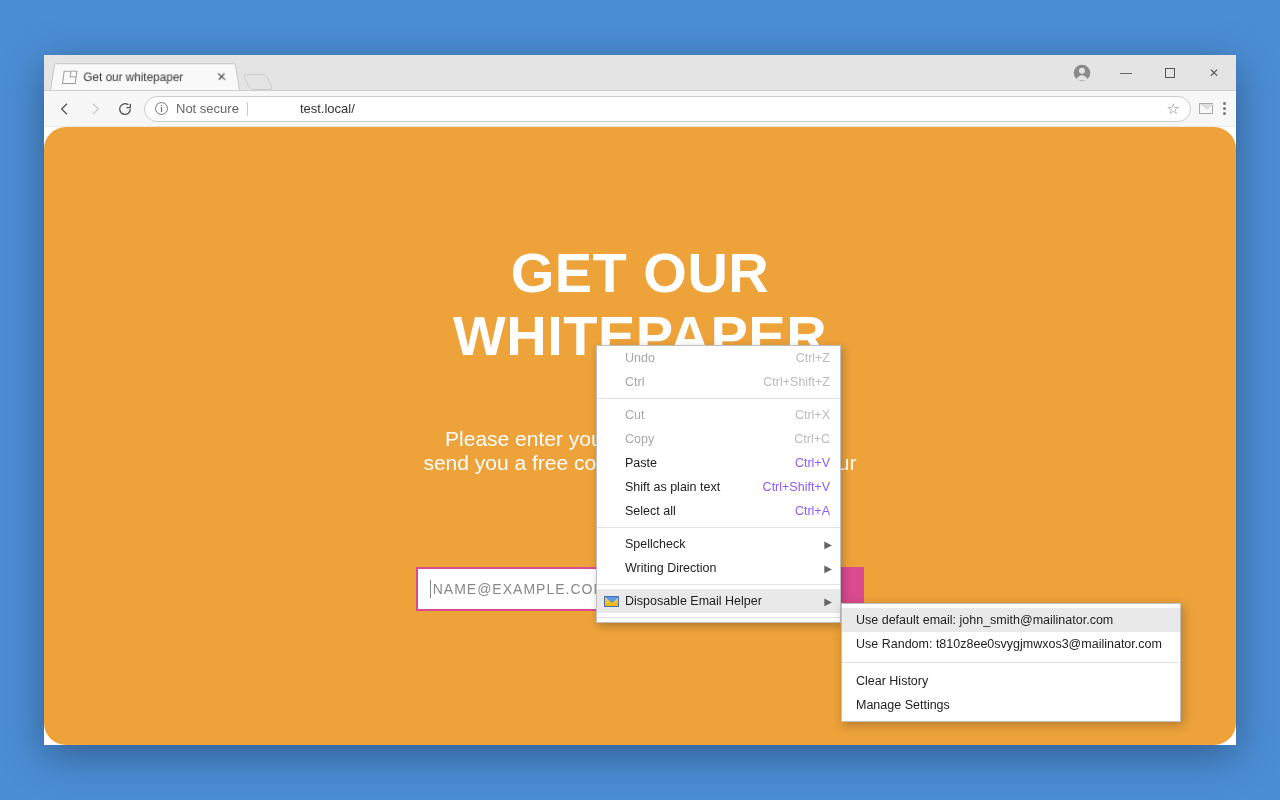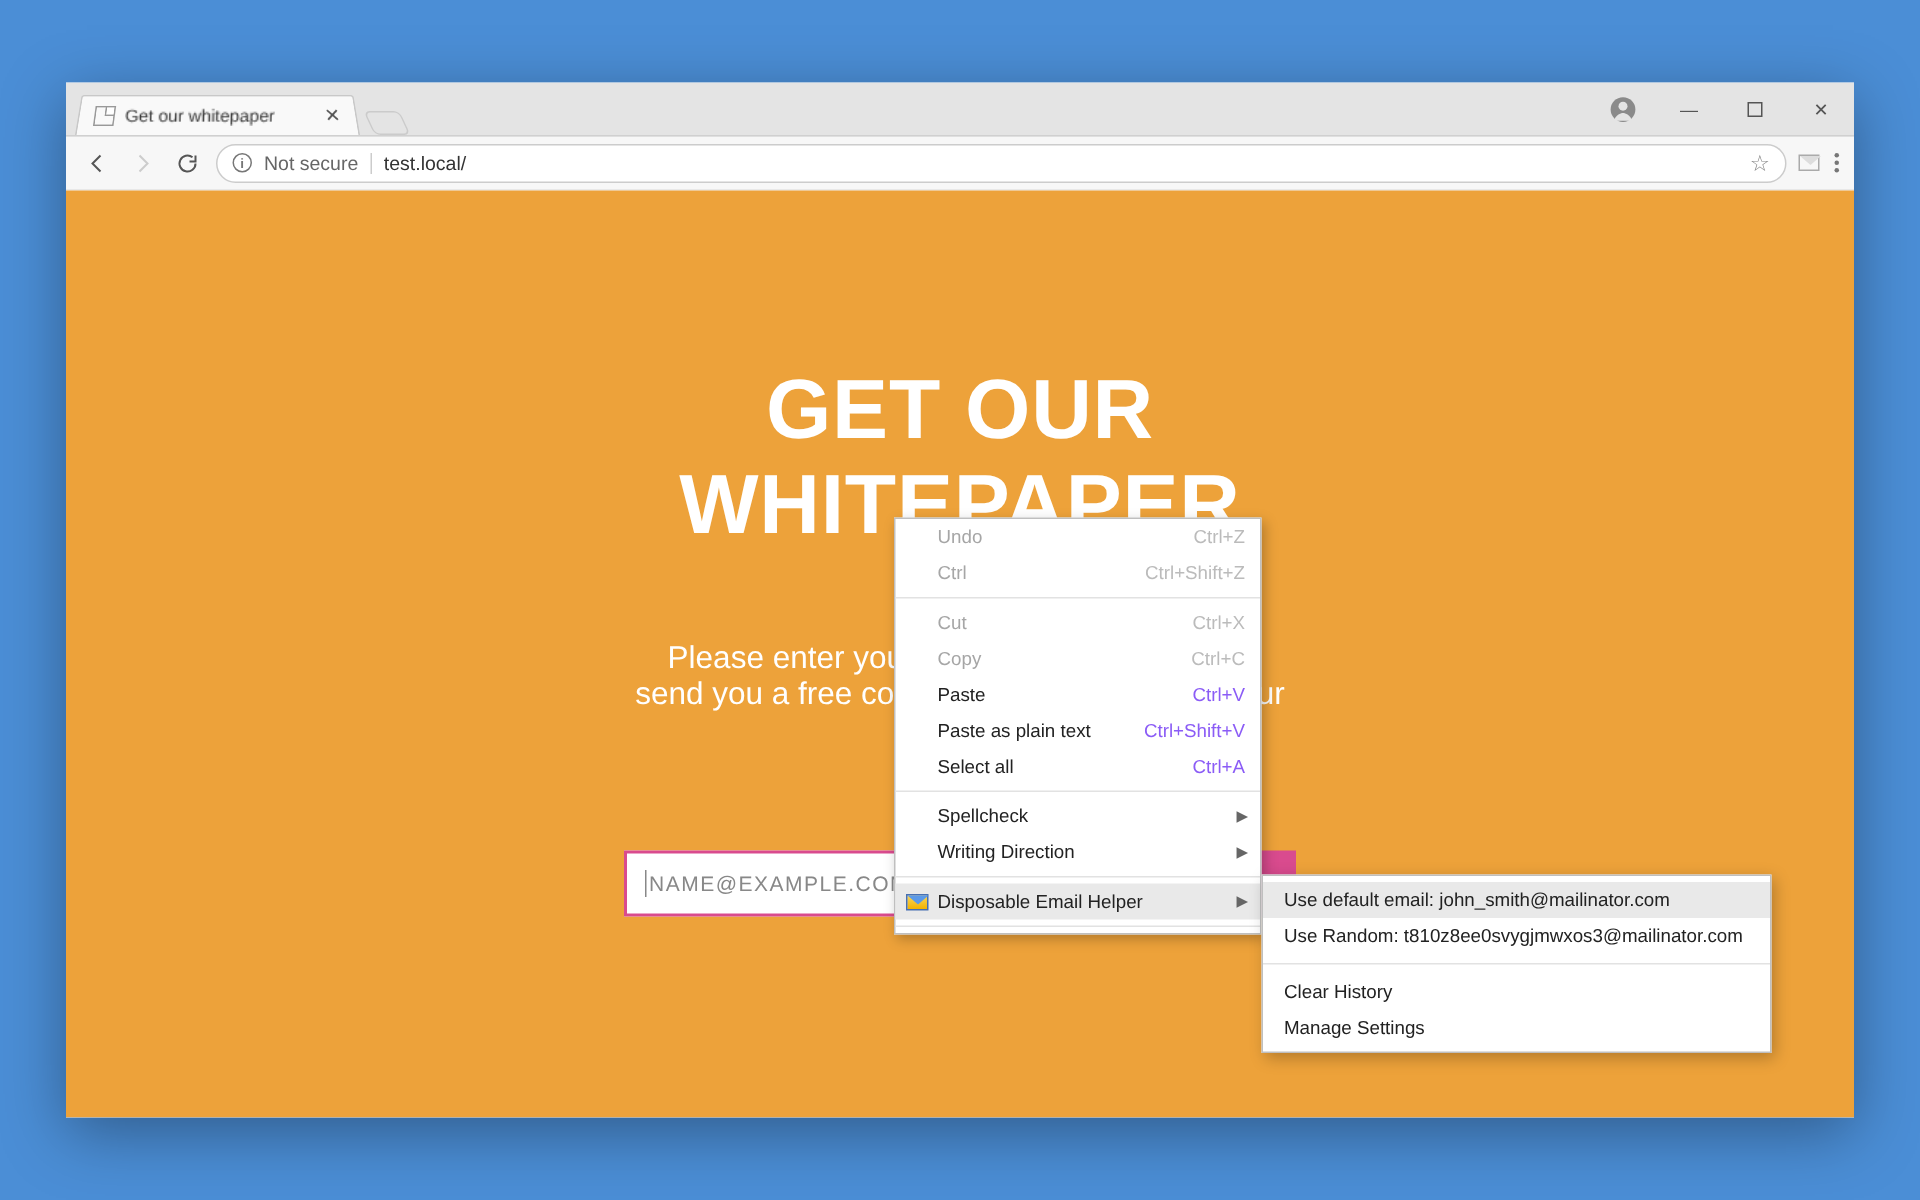--- a/index.html
+++ b/index.html
@@ -62,32 +62,32 @@
       display: flex; align-items: center; padding: 0 10px; background: #fff;
       font-size: 13px; color: #333;
     }
     .info-icon {
       width: 13px; height: 13px; border: 1.2px solid #777; border-radius: 50%;
       display:flex; align-items:center; justify-content:center;
       font-size:9px; font-weight:bold; color:#777; margin-right:8px;
     }
     .not-secure { color:#666; margin-right:6px; }
     .sep { width:1px; height:14px; background:#ccc; margin: 0 8px 0 2px;}
-    .url-text{ color:#333; }
+    .url-text{ color:#333;margin-left:44px; }
     .omnibox-right{ margin-left:auto; display:flex; align-items:center; gap:10px; }
     .star-icon{ color:#888; font-size:15px;}
     .mailish-icon{ width:14px; height:11px; border:1px solid #aaa; position:relative;}
     .mailish-icon::after{ content:""; position:absolute; left:0; right:0; top:0;
       border-left:7px solid transparent; border-right:7px solid transparent; border-top:6px solid #ddd;}
     .dots-icon{ margin-left:2px; color:#777; display:flex; flex-direction:column; gap:2px; align-items:center;}
     .dots-icon span{width:3px;height:3px;background:#777;border-radius:50%;}
     
     .viewport{
       position:absolute; left:0; right:0; top:72px; bottom:0;
-      background:#eda23a; color:#fff; text-align:center; overflow:hidden;
+      background:#eda23a; color:#fff; text-align:center; overflow:hidden;border-radius:22px;
     }
     .hero{
       padding-top: 115px;
     }
     .hero h1{
       font-size: 56px; font-weight: 600; line-height: 1.12; letter-spacing: 0.5px;
       font-family: "Segoe UI Light","Segoe UI",Arial,sans-serif;
     }
     .subtext{
       margin-top: 60px; font-size: 21px; font-weight: 500; font-family: "Segoe UI",Arial,sans-serif;
@@ -138,21 +138,21 @@
       position:absolute; width: 340px; background:#fff; color:#222;
       border:1px solid #bfbfbf; box-shadow: 2px 3px 10px rgba(0,0,0,0.25);
       font-size: 12.5px; padding: 4px 0;
     }
     .submenu .item{ padding: 4px 14px; height: 24px; display:flex; align-items:center;}
     .submenu .item.highlight{ background:#e9e9e9;}
     .submenu hr{ border:none; border-top:1px solid #e2e2e2; margin:6px 0;}
     
     
     .context-menu.main{ left: 552px; top: 290px; }
-    .submenu{ left: 797px; top: 528px; }
+    .submenu{ left: 797px; top: 548px; }
   </style>
 </head>
 <body>
 
 <div class="browser-window">
 
   <div class="titlebar">
     <div class="tabs-area">
       <div class="tab">
         <span class="page-icon"></span>
@@ -249,21 +249,21 @@
     </div>
     <div class="item disabled">
       <span>Copy</span>
       <span class="shortcut">Ctrl+C</span>
     </div>
     <div class="item">
       <span>Paste</span>
       <span class="shortcut">Ctrl+V</span>
     </div>
     <div class="item">
-      <span>Paste as plain text</span>
+      <span>Shift as plain text</span>
       <span class="shortcut">Ctrl+Shift+V</span>
     </div>
     <div class="item">
       <span>Select all</span>
       <span class="shortcut">Ctrl+A</span>
     </div>
     <hr>
     <div class="item">
       <span>Spellcheck</span>
       <span class="submenu-arrow">▶</span>

